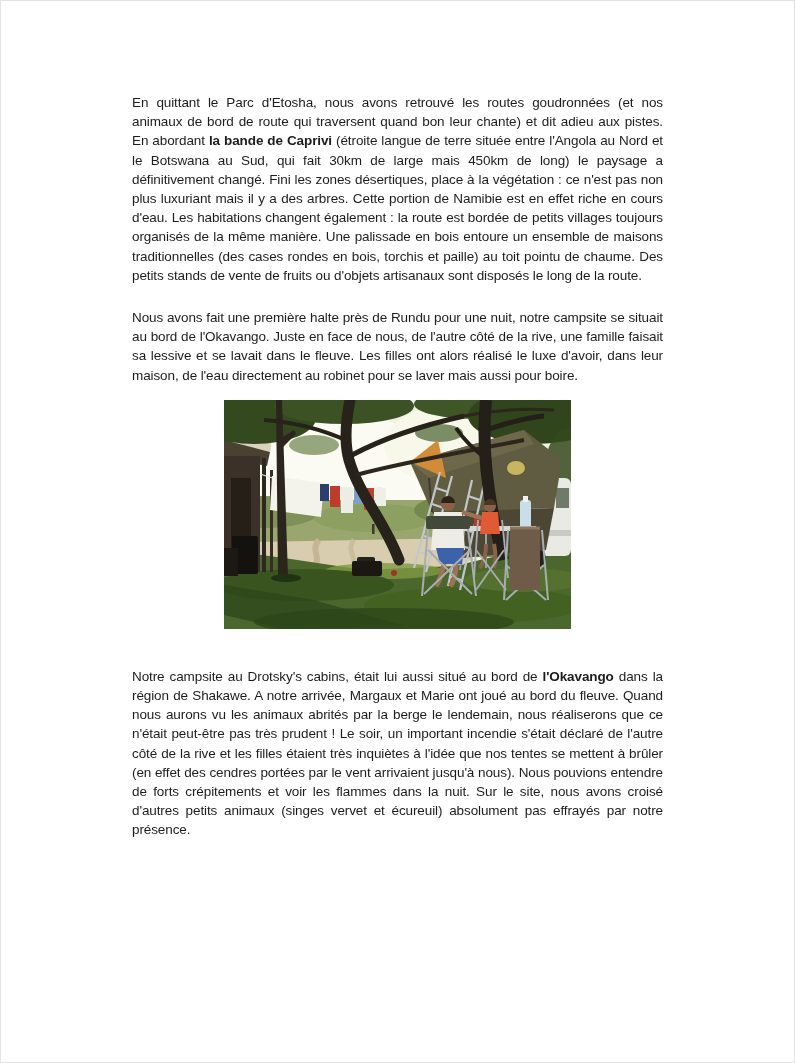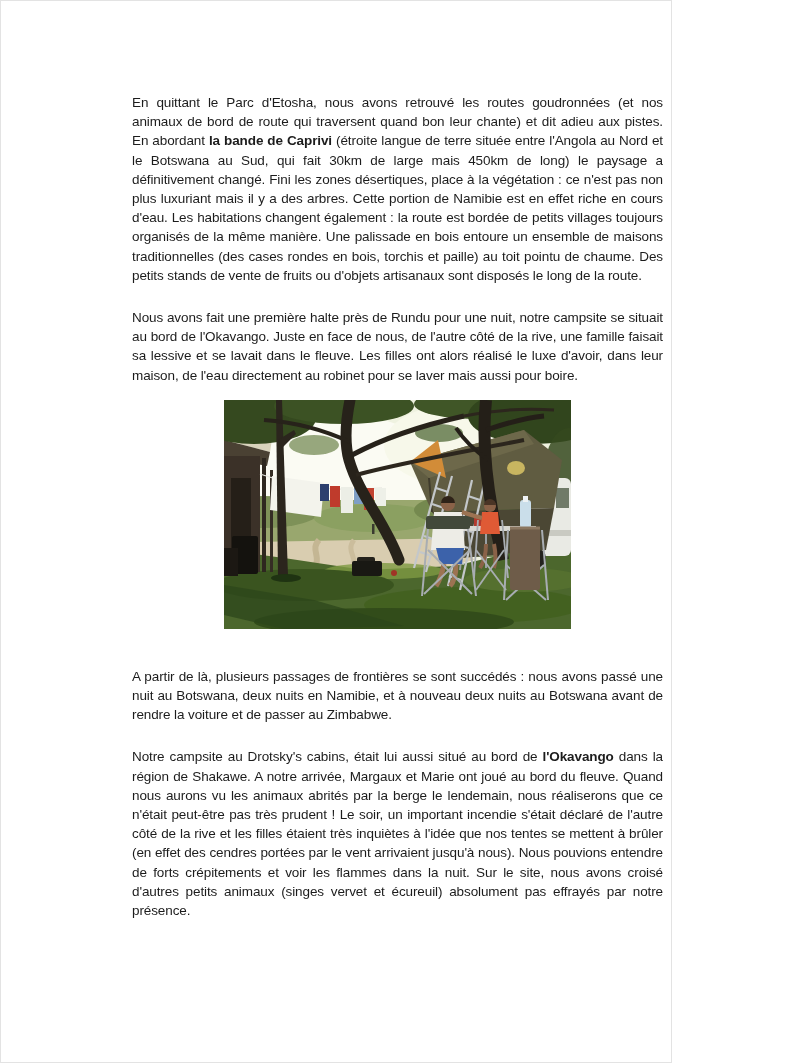--- a/index.html
+++ b/index.html
@@ -1,17 +1,17 @@
 <!DOCTYPE html>
 <html><head>
 <meta charset="utf-8">
 <style>
   html,body { margin:0; padding:0; background:#ffffff; }
   .page {
-    position:relative; width:672px; height:1063px; background:#ffffff;
+    position:relative; width:795px; height:1063px; background:#ffffff;
     outline:1px solid #e3e3e3; outline-offset:-1px;
     font-family:"Liberation Sans", sans-serif; overflow:hidden;
   }
   .content { position:absolute; left:132px; top:0; width:531px; padding-top:93px; }
   .content p {
     margin:0 0 23px 0; font-size:13.5px; line-height:19.2px;
     color:#1c1c1c; text-align:justify; letter-spacing:-0.1px;
   }
   .content p .bold   { font-weight:700; }
   .content p .italic { }
@@ -179,19 +179,18 @@
           <rect x="286" y="128" width="30" height="62" rx="2" fill="#6e5c49"></rect>
           <path d="M286,128 L316,128" stroke="#8b7761" stroke-width="3"></path>
 
           <rect x="133" y="157" width="18" height="6" rx="2" fill="#23211b"></rect>
           <rect x="128" y="161" width="30" height="15" rx="2" fill="#191813"></rect>
           <circle cx="170" cy="173" r="3" fill="#a03426"></circle>
         </svg>
       </figure>
     </div>
 
-    <p><span>A partir de là, plusieurs passages de frontières se sont succédés : nous avons passé une nuit au Botswana, deux nuits en Namibie, et à nouveau deux nuits au Botswana avant de rendre la voiture et de passer au Zimbabwe.</span></p>
 
     <p><span>Notre </span><span class="italic">campsite</span><span> au Drotsky's cabins, était lui aussi situé au bord de </span><span class="bold">l'Okavango</span><span> dans la région de Shakawe. A notre arrivée, Margaux et Marie ont joué au bord du fleuve. Quand nous aurons vu les animaux abrités par la berge le lendemain, nous réaliserons que ce n'était peut-être pas très prudent ! Le soir, un important incendie s'était déclaré de l'autre côté de la rive et les filles étaient très inquiètes à l'idée que nos tentes se mettent à brûler (en effet des cendres portées par le vent arrivaient jusqu'à nous). Nous pouvions entendre de forts crépitements et voir les flammes dans la nuit. Sur le site, nous avons croisé d'autres petits animaux (singes vervet et écureuil) absolument pas effrayés par notre présence.</span></p>
 
   </div>
 
 </div>
 
 </body></html>

